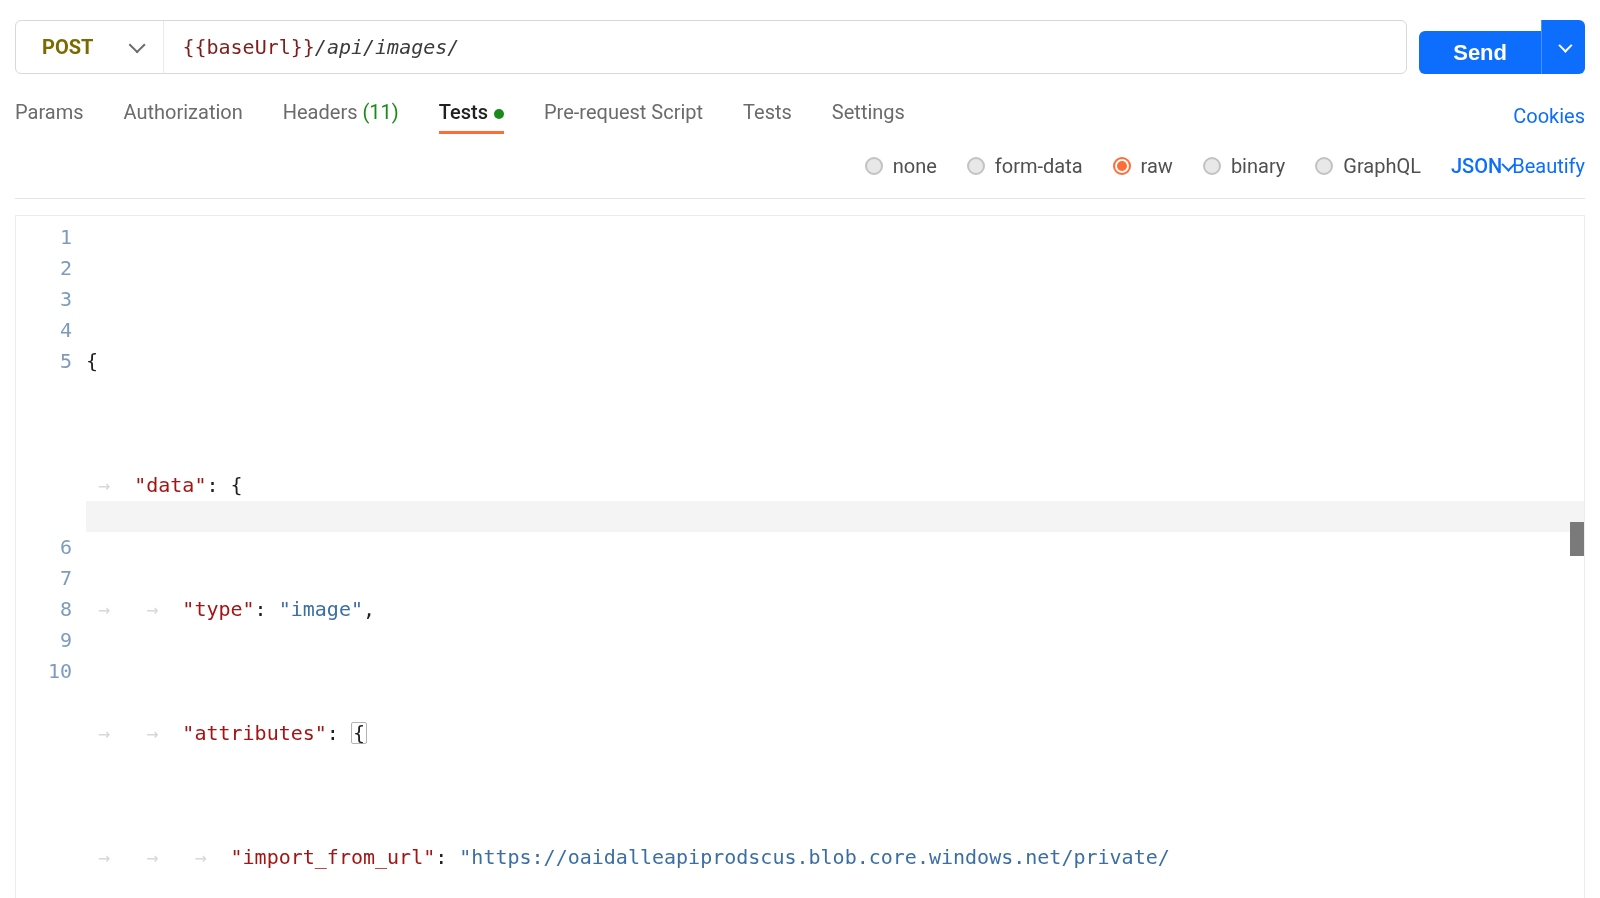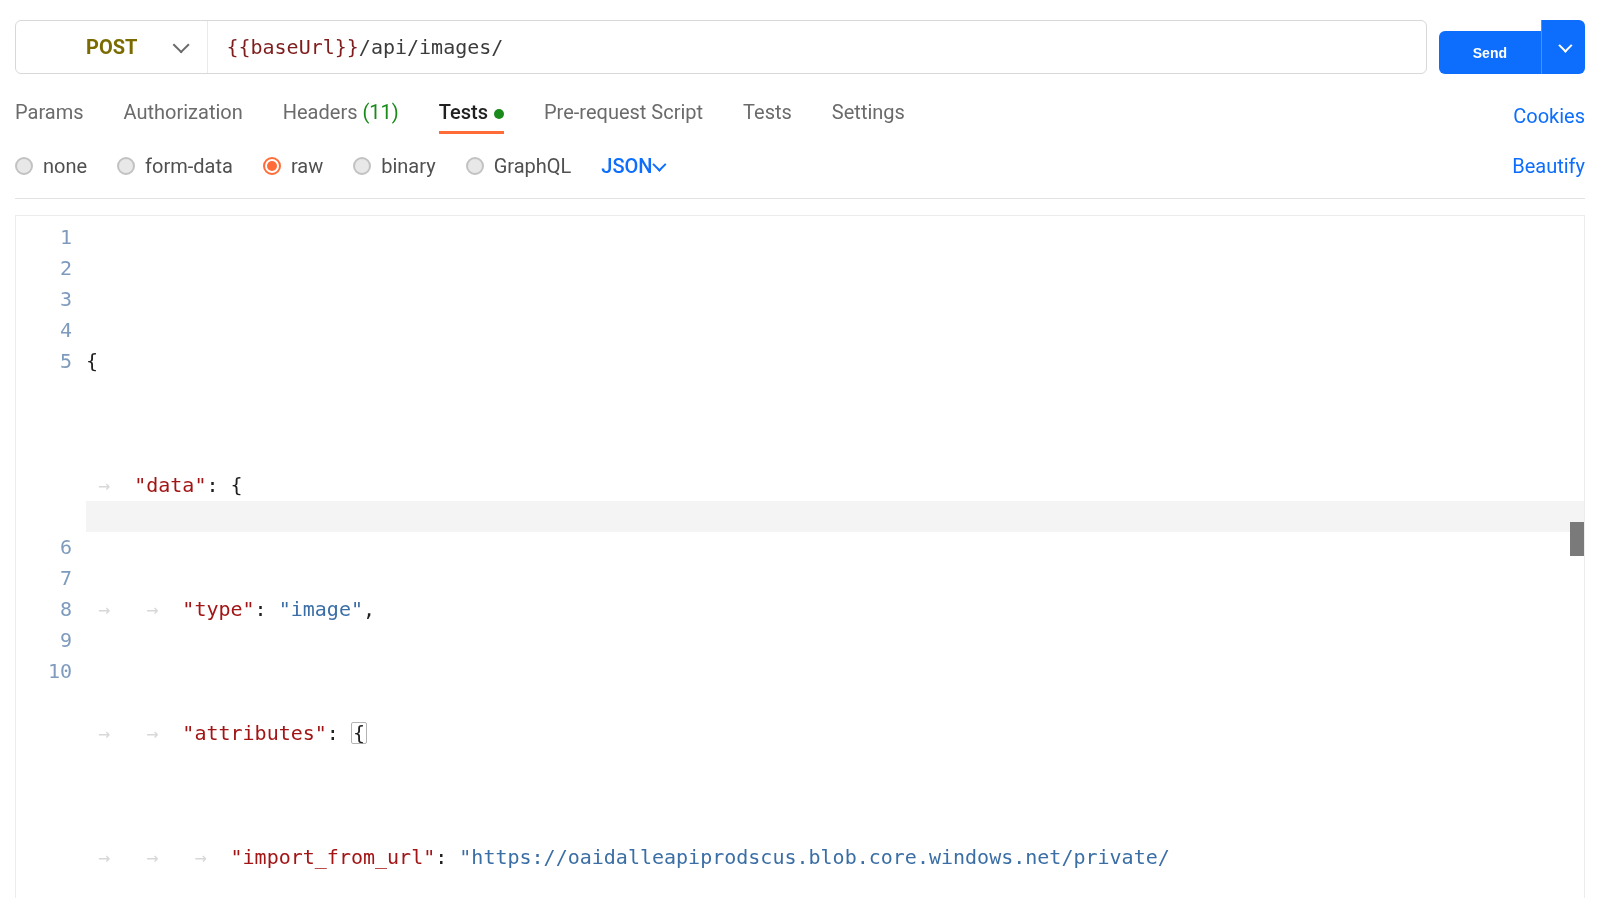--- a/index.html
+++ b/index.html
@@ -12,21 +12,20 @@
   }
 
   
   .request-row { display: flex; gap: 12px; align-items: stretch; }
   .request-box {
     display: flex; flex: 1;
     border: 1px solid #d8d8d8;
     border-radius: 6px;
     overflow: hidden;
     height: 54px;
-    padding-left: 44px;
   }
   .method-select {
     display: flex; align-items: center; gap: 36px;
     padding: 0 22px 0 26px;
     font-size: 20px; font-weight: 700;
     color: #7a6a00;
     cursor: pointer;
     border-right: 1px solid #eaeaea;
   }
   .chevron-down {
@@ -35,26 +34,26 @@
     border-bottom: 2px solid #6b6b6b;
     transform: rotate(45deg) translateY(-3px);
   }
   .url-box {
     display: flex; align-items: center;
     padding: 0 18px;
     font-family: "SF Mono", Menlo, Consolas, monospace;
     font-size: 20px; flex: 1;
   }
   .url-var { color: #7f1d1d; }
-  .url-path { color: #3b3b3b; }
+  .url-path { color: #3b3b3b; font-style: italic; }
 
   .send-group { display: flex; height: 54px; }
   .send-btn {
     background: #0d6efd; color: #fff;
-    border: none; font-size: 14px; font-weight: 600;
+    border: none; font-size: 22px; font-weight: 600;
     padding: 0 34px;
     border-top-left-radius: 6px; border-bottom-left-radius: 6px;
     cursor: pointer;
     margin-top: 11px;
   }
   .send-caret-btn {
     background: #0d6efd; color: #fff; border: none;
     width: 44px; display:flex; align-items:center; justify-content:center;
     border-top-right-radius: 6px; border-bottom-right-radius: 6px;
     border-left: 1px solid rgba(255,255,255,0.25);
@@ -80,21 +79,21 @@
     height:3px; background:#ff6c37;
   }
   .tab .dot-mod {
     display:inline-block; width:10px; height:10px; background:#1a8a1a;
     border-radius:50%; margin-left:6px; vertical-align:middle;
   }
   .cookies-link { color:#0d6efd; font-size:20px; cursor:pointer; }
 
   
   .bodytype-row {
-    display:flex; align-items:center; justify-content:space-between;
+    display:flex; align-items:center; justify-content:flex-end;
     margin-top: 22px; font-size: 20px;
     padding-bottom: 14px;
   }
   .radio-group { display:flex; gap: 30px; align-items:center; }
   .radio-item { display:flex; align-items:center; gap:10px; cursor:pointer; color:#505050;}
   .radio-circle {
     width:18px;height:18px;border-radius:50%;
     border:2px solid #c2c2c2; background:#e8e8e8;
     display:flex;align-items:center;justify-content:center;
   }

